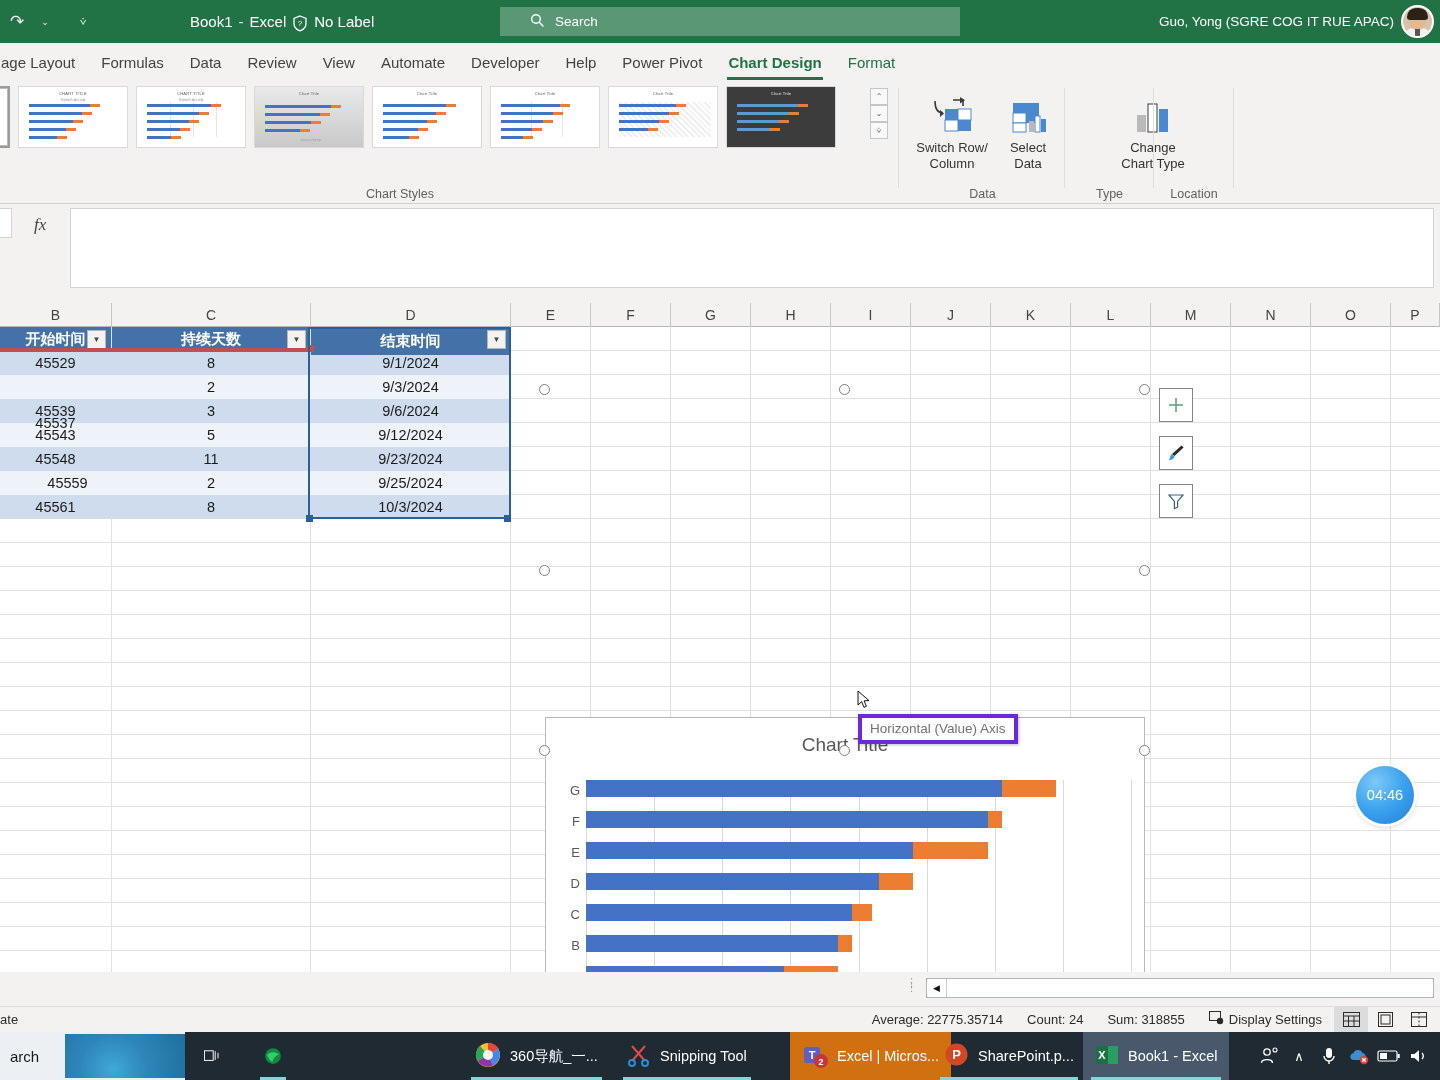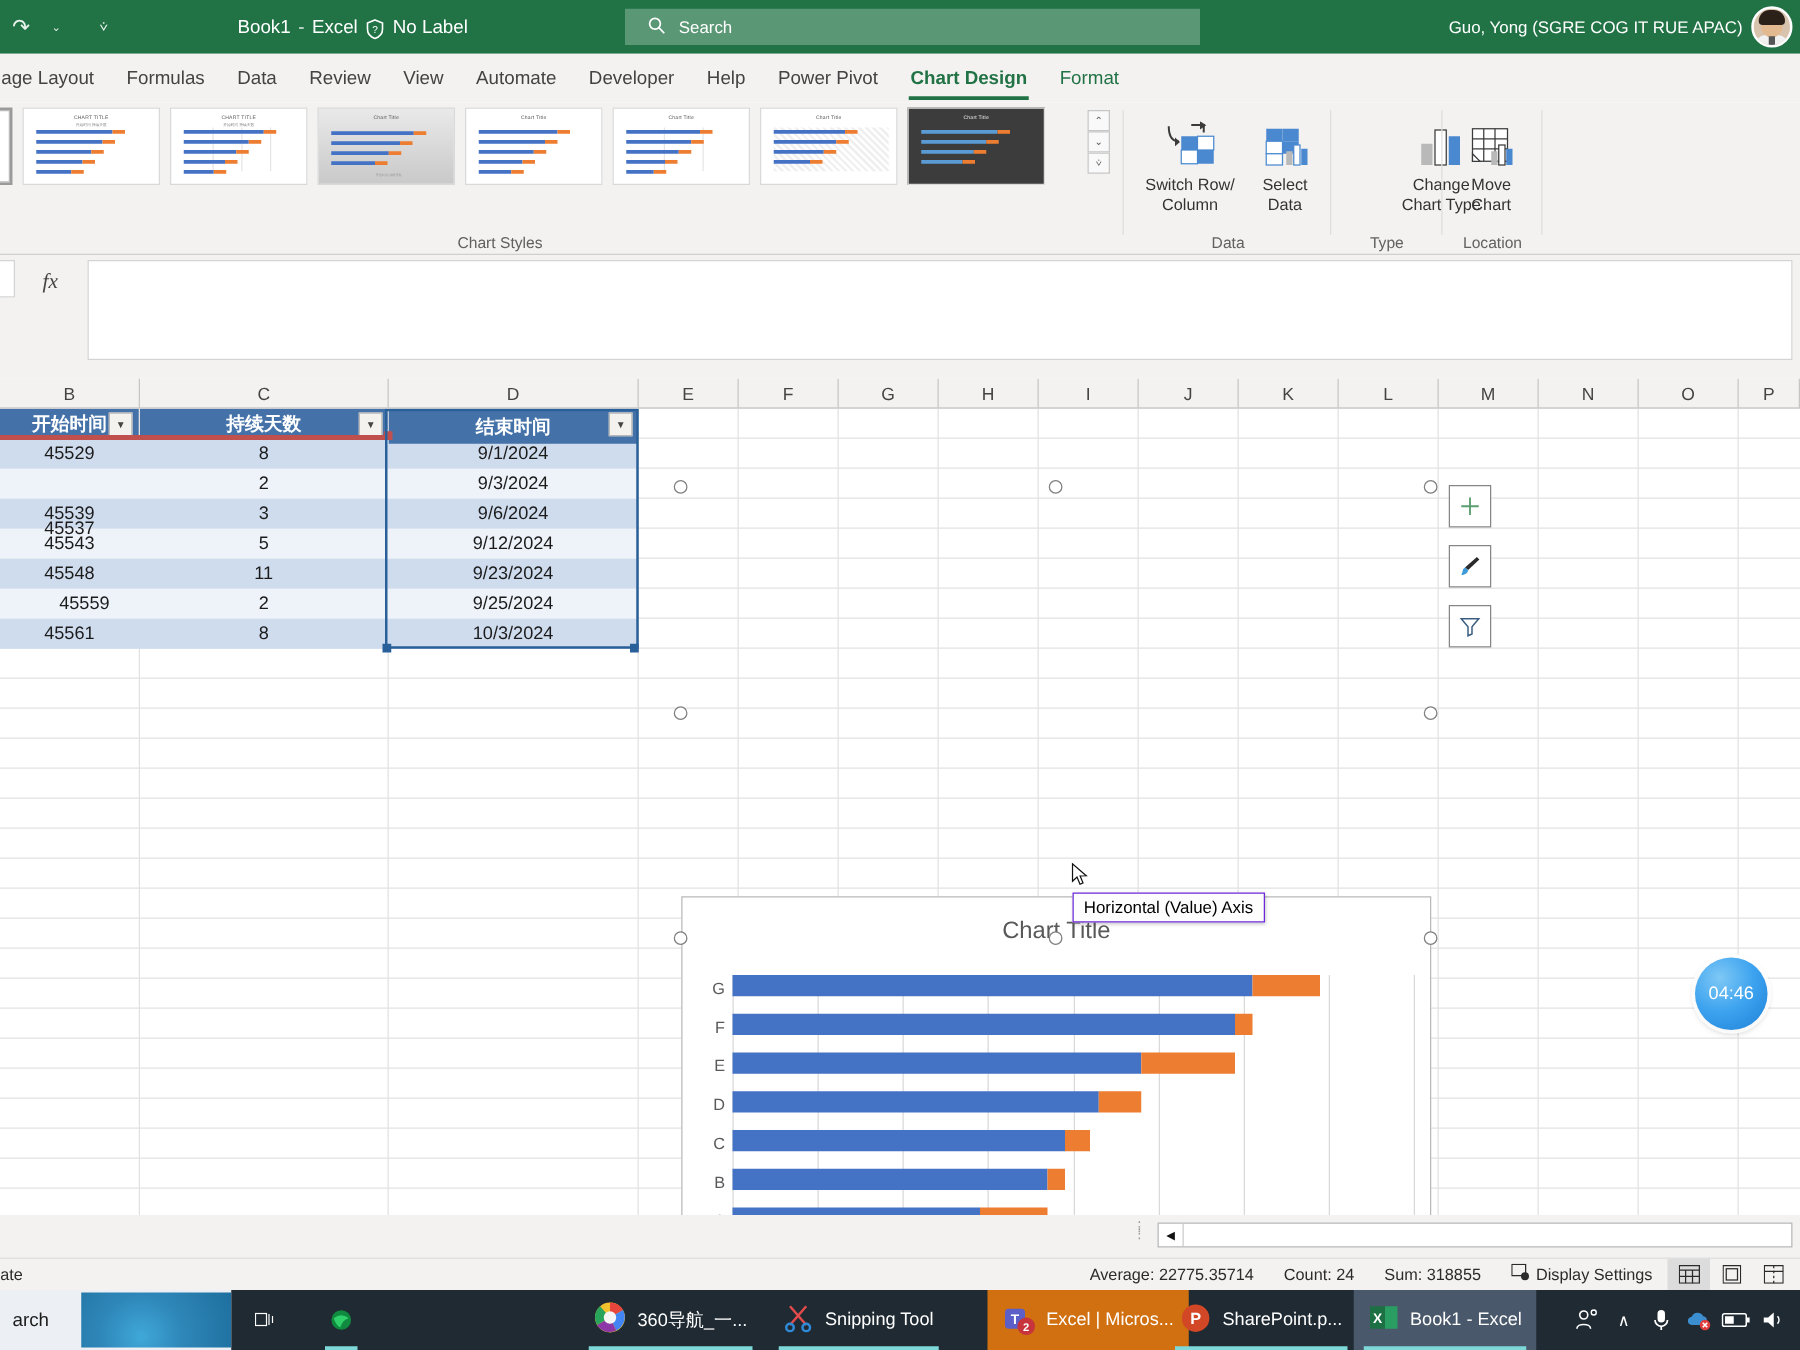--- a/index.html
+++ b/index.html
@@ -18,21 +18,21 @@
   .qat { position: absolute; left: 0; top: 0; height: 43px; display: flex; align-items: center; gap: 2px; padding-left: 4px; }
   .qat-btn { width: 26px; height: 26px; display: flex; align-items: center; justify-content: center; font-size: 14px; color: #eaf3ee; cursor: pointer; }
   .title-center {
     position: absolute; left: 190px; top: 0; height: 43px;
     display: flex; align-items: center; gap: 6px; font-size: 15px; color: #ffffff;
   }
   .title-dash { opacity: .85; }
   .shield-ico { display: inline-block; width: 16px; height: 17px; position: relative; top: 2px; }
   .searchbox {
     position: absolute; left: 500px; top: 7px; width: 460px; height: 29px;
-    background: rgba(255,255,255,.26); display: flex; align-items: center; gap: 10px; padding-left: 18px;
+    background: rgba(255,255,255,.26); display: flex; align-items: center; gap: 10px; padding-left: 30px;
     color: #ffffff; font-size: 13.5px; cursor: text;
   }
   .acct { position: absolute; right: 46px; top: 0; height: 43px; display: flex; align-items: center; font-size: 13.5px; color: #fff; }
   .avatar {
     position: absolute; right: 6px; top: 5px; width: 33px; height: 33px; border-radius: 50%;
     background: #d8c3ad; border: 2px solid #fff; overflow: hidden;
   }
   .avatar .hair { position: absolute; left: 4px; top: 1px; width: 21px; height: 12px; background: #2b2118; border-radius: 11px 11px 4px 4px; }
   .avatar .face { position: absolute; left: 6px; top: 7px; width: 17px; height: 16px; background: #e3b98f; border-radius: 50%; }
   .avatar .body { position: absolute; left: 1px; top: 21px; width: 27px; height: 12px; background: #f1f1f1; border-radius: 9px 9px 0 0; }
@@ -148,22 +148,22 @@
 
   .sel-handle {
     position: absolute; width: 11px; height: 11px; border: 1.4px solid #7f7f7f; background: #fff; border-radius: 50%;
   }
   .chartbtns { position: absolute; left: 1159px; top: 388px; width: 34px; }
   .cbtn {
     width: 34px; height: 34px; background: #fff; border: 1px solid #868686; margin-bottom: 14px;
     display: flex; align-items: center; justify-content: center; cursor: pointer;
   }
   .tooltip {
-    position: absolute; left: 858px; top: 714px; background: #fdfdfd; border: 1px solid #6d28d9;
-    padding: 3px 8px 4px; font-size: 13.5px; color: #000000; box-shadow: 1px 1px 3px rgba(0,0,0,.25);
+    position: absolute; left: 858px; top: 714px; background: #fdfdfd; border: 4px solid #6d28d9;
+    padding: 3px 8px 4px; font-size: 13.5px; color: #737373; box-shadow: 1px 1px 3px rgba(0,0,0,.25);
   }
   .cursor-arrow { position: absolute; left: 857px; top: 690px; width: 14px; height: 20px; }
 
   
   .timer {
     position: absolute; left: 1356px; top: 766px; width: 58px; height: 58px; border-radius: 50%;
     background: radial-gradient(circle at 34% 28%, #7ec8f5 0%, #3da3ef 48%, #1e7fd6 100%);
     box-shadow: 0 0 0 3px rgba(255,255,255,.85), 0 2px 6px rgba(0,0,0,.28);
     display: flex; align-items: center; justify-content: center; color: #fff; font-size: 14.5px; cursor: pointer;
   }
@@ -478,36 +478,20 @@
           </svg>
         </div>
         <div class="lab"><span>Change</span><br><span>Chart Type</span></div>
       </div>
       <div class="grp-label">Type</div>
     </div>
 
     <div class="grp-sep" style="left:1153px;"></div>
 
     <div class="grp" style="left:1155px; width:78px;">
-      <div class="bigbtn" style="left:0px;">
-        <div class="ico">
-          <svg width="46" height="40" viewBox="0 0 46 40">
-            <rect x="8" y="6" width="28" height="26" fill="#fff" stroke="#3b3b3b"></rect>
-            <line x1="8" y1="14" x2="36" y2="14" stroke="#3b3b3b"></line>
-              <line x1="8" y1="22" x2="36" y2="22" stroke="#3b3b3b"></line>
-            <line x1="17" y1="6" x2="17" y2="32" stroke="#3b3b3b"></line>
-              <line x1="26" y1="6" x2="26" y2="32" stroke="#3b3b3b"></line>
-            <path d="M8 26 L14 32 L8 32 Z" fill="#fff" stroke="#3b3b3b"></path>
-            <rect x="23" y="24" width="5" height="11" fill="#b9b9b9"></rect>
-              <rect x="29" y="19" width="5" height="16" fill="#fff" stroke="#3b3b3b"></rect>
-              <rect x="35" y="22" width="5" height="13" fill="#4a89d0"></rect>
-          </svg>
-        </div>
-        <div class="lab"><span>Move</span><br><span>Chart</span></div>
-      </div>
       <div class="grp-label">Location</div>
     </div>
 
     <div class="grp-sep" style="left:1233px;"></div>
   </div>
 
   <div class="fbar-row">
     <div class="namebox"></div>
     <div class="fx-check">✓</div>
     <div class="fx">fx</div>

